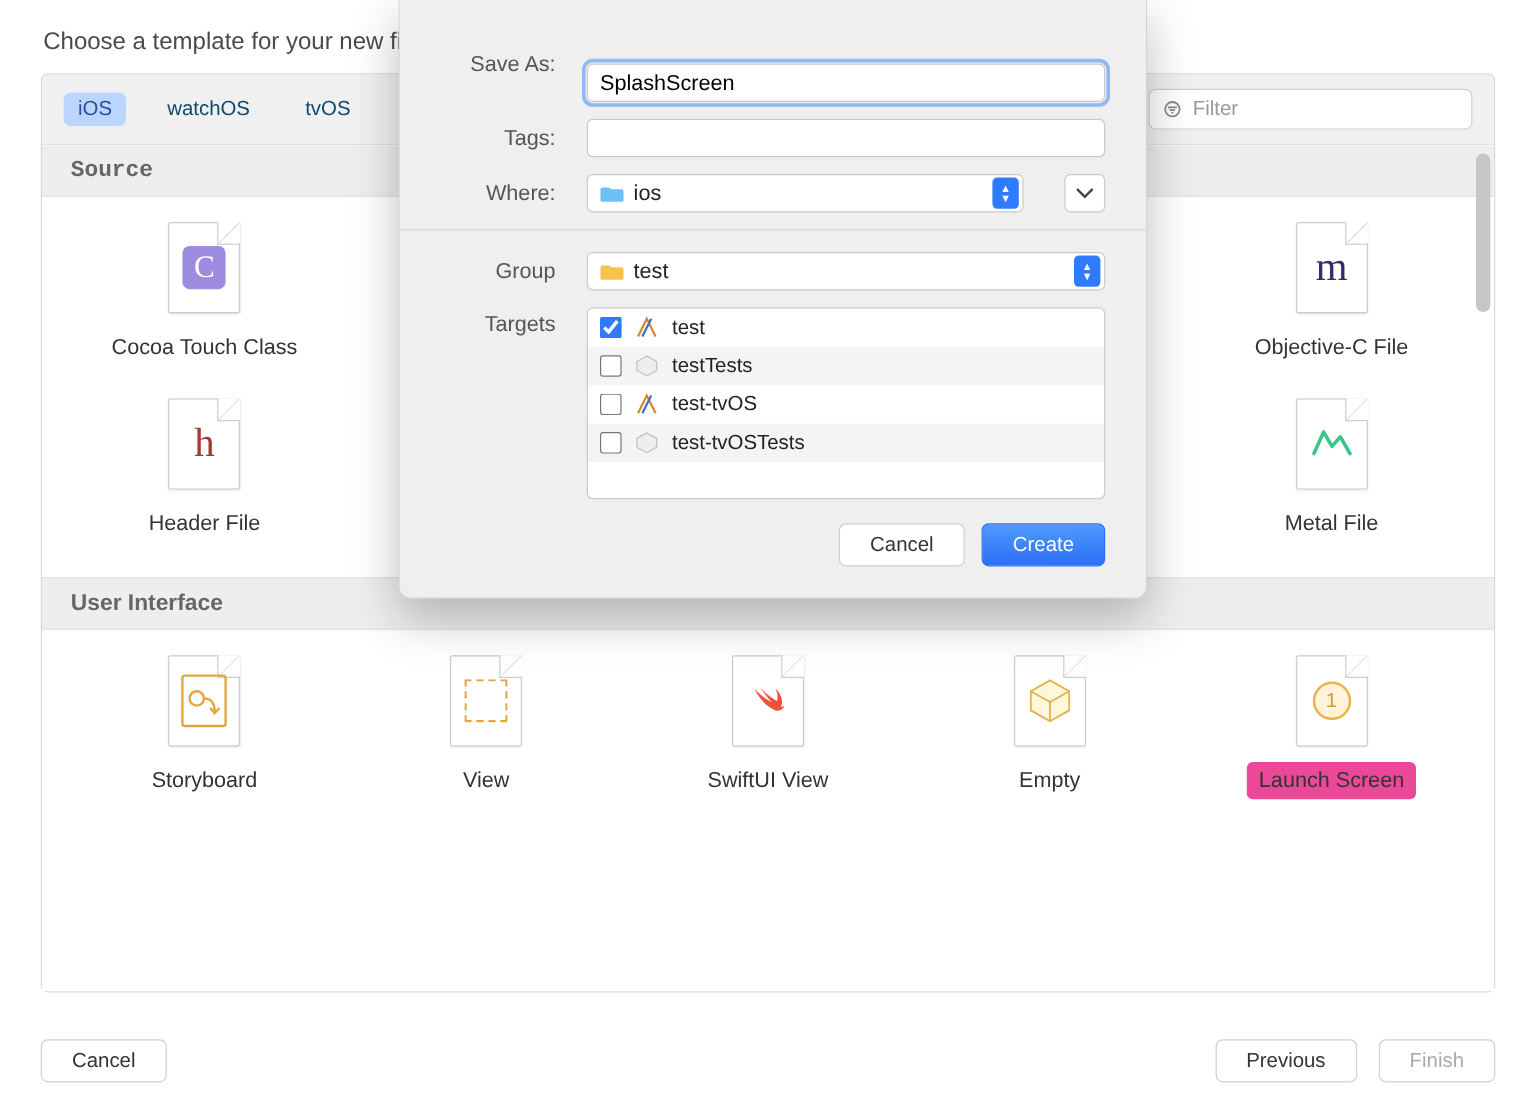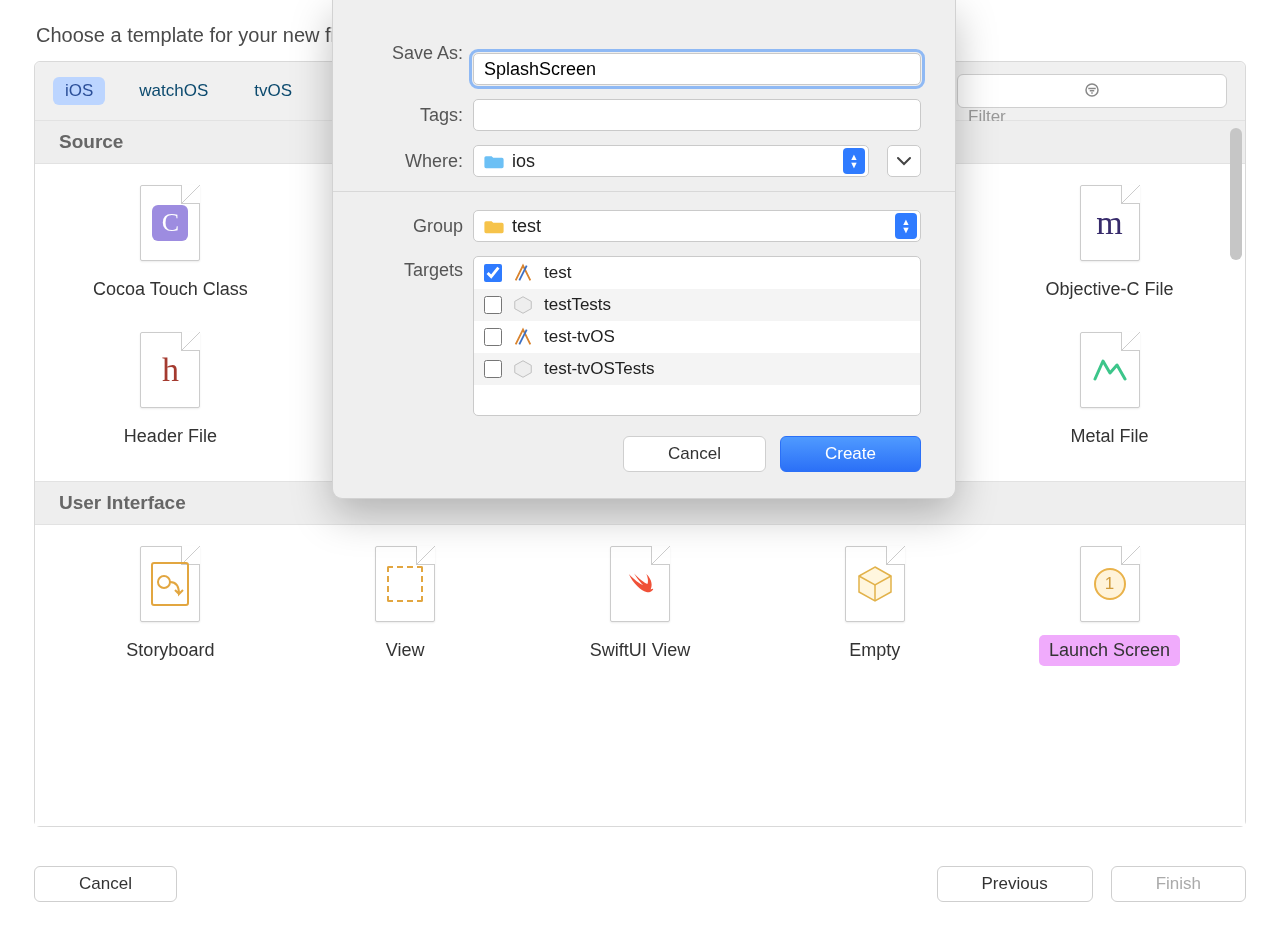--- a/index.html
+++ b/index.html
@@ -57,21 +57,20 @@
   .filter-field {
     display: flex;
     align-items: center;
     gap: 8px;
     border: 1px solid #cfcfcf;
     border-radius: 6px;
     padding: 6px 10px;
     width: 270px;
     background: #fff;
     height: 34px;
-    flex-direction: column;
   }
   .filter-field input {
     border: none;
     outline: none;
     font-size: 17px;
     width: 100%;
     background: transparent;
     color: #333;
   }
   .filter-field input::placeholder { color: #999; }
@@ -90,21 +89,21 @@
 
   .section-header {
     background: #eeeeee;
     color: #666;
     font-weight: 600;
     font-size: 19px;
     padding: 10px 24px;
     border-top: 1px solid #e2e2e2;
     border-bottom: 1px solid #e2e2e2;
   }
-  .section-header:first-child { border-top: none; }
+  .section-header:first-child { border-top: none; font-family: Liberation Mono, monospace; }
 
   .templates-grid {
     display: grid;
     grid-template-columns: repeat(5, 1fr);
     padding: 20px 18px 30px;
     row-gap: 26px;
     justify-items: center;
   }
 
   .template-item {
@@ -156,35 +155,35 @@
 
   .template-label {
     font-size: 18px;
     color: #333;
     text-align: center;
     line-height: 1.25;
     padding: 4px 10px;
     border-radius: 5px;
   }
   .template-item.selected .template-label {
-    background: #f0abfc;
+    background: #ec4899;
   }
 
   
   .bottom-bar {
     position: absolute;
     left: 34px; right: 34px;
     bottom: 26px;
     display: flex;
     align-items: center;
     gap: 18px;
   }
   .btn {
     height: 36px;
-    padding: 0 44px;
+    padding: 0 25px;
     border: 1px solid #cfcfcf;
     border-radius: 6px;
     background: #fff;
     font-size: 17px;
     color: #333;
     cursor: pointer;
   }
   .btn[disabled] { color: #aaa; cursor: default; }
   .bottom-bar .spacer { flex:1; }
 
@@ -209,21 +208,21 @@
     border: 1px solid #d2d2d2;
     border-top: none;
     box-shadow: 0 16px 40px rgba(0,0,0,0.25);
     border-radius: 0 0 10px 10px;
     padding: 22px 34px 26px;
     z-index: 5;
   }
   .sheet .row {
     display: flex;
     align-items: center;
-    gap: 10px;
+    gap: 26px;
     margin-bottom: 14px;
   }
   .sheet .row > label {
     width: 96px;
     text-align: right;
     color: #555;
     font-size: 18px;
   }
   .sheet input[type="text"] {
     flex: 1;

